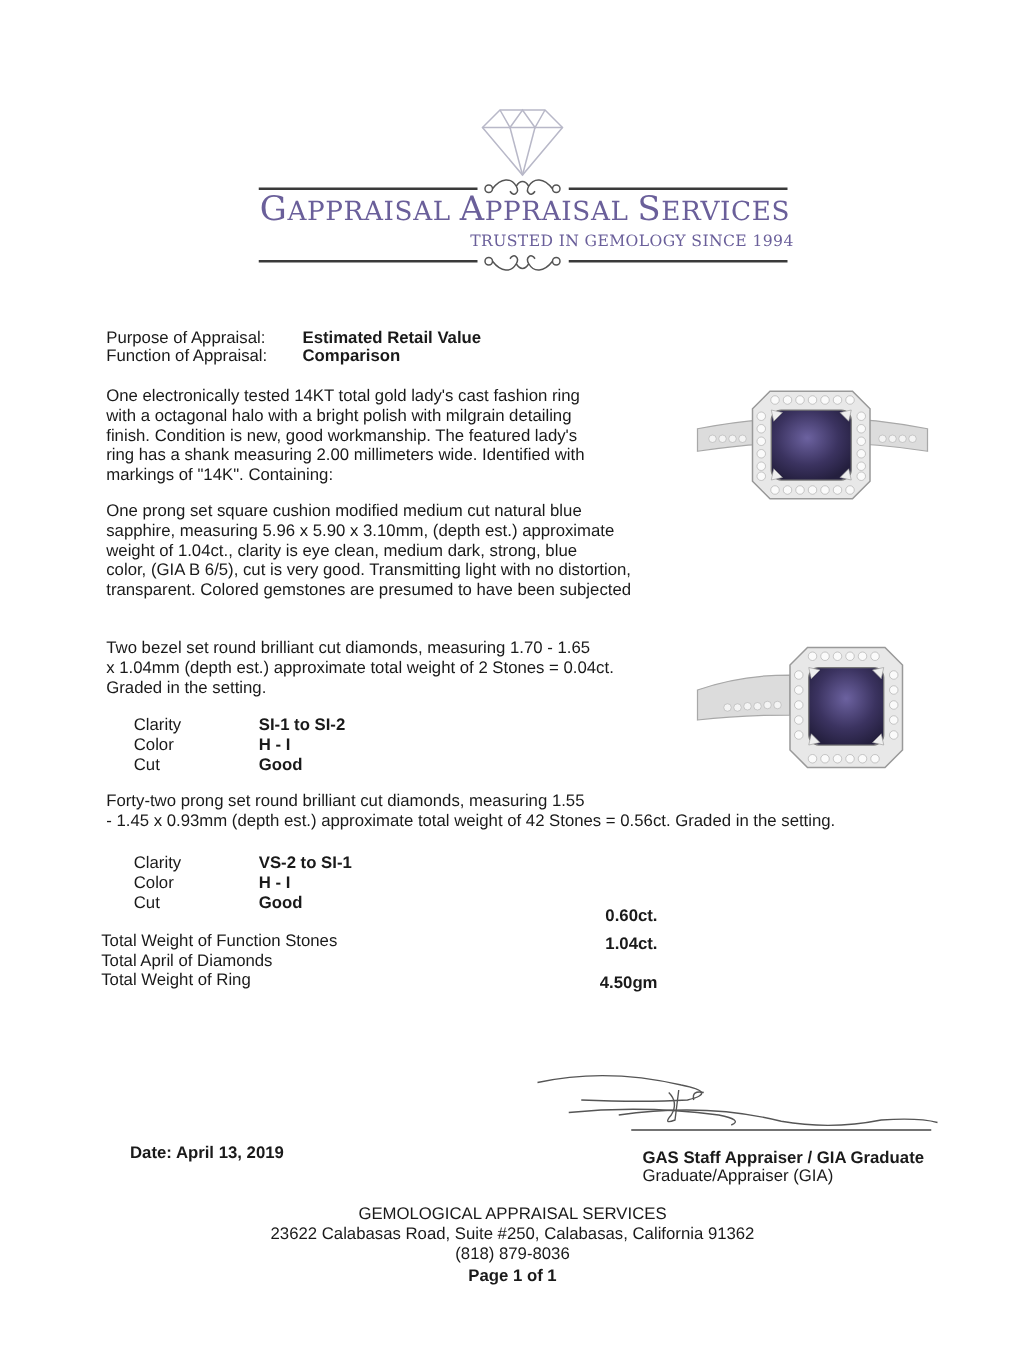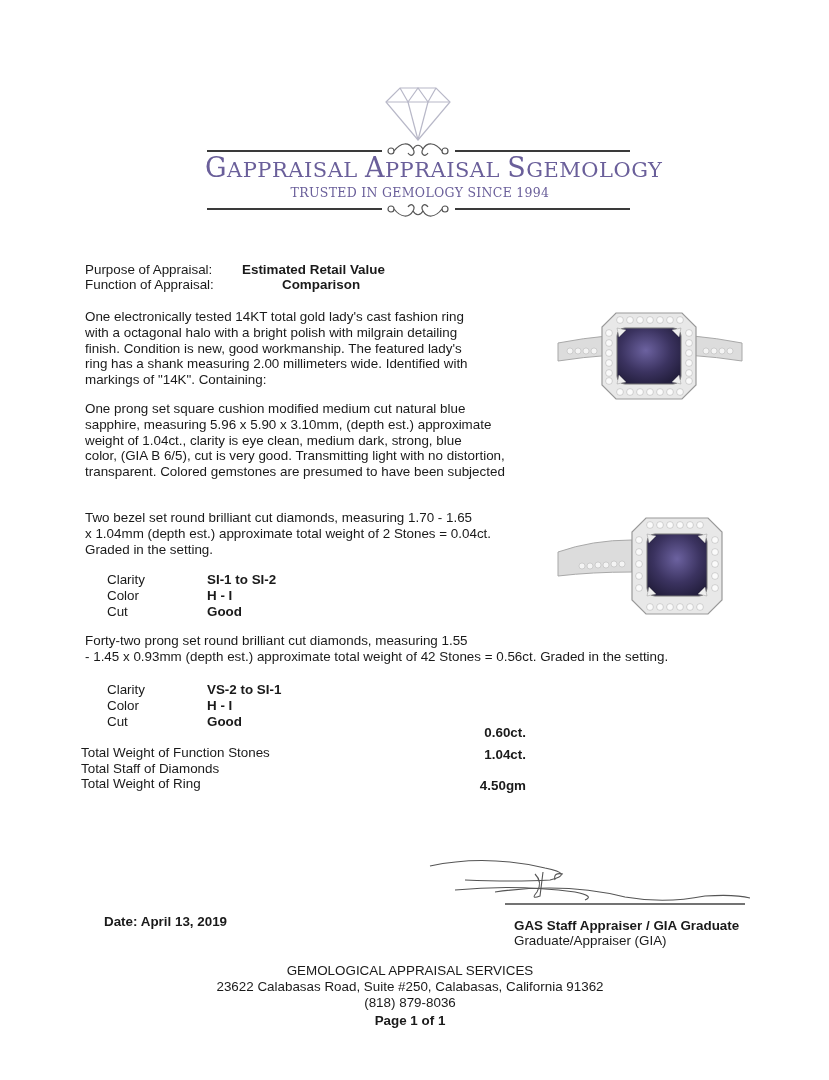--- a/index.html
+++ b/index.html
@@ -7,21 +7,21 @@
          font-family: "Liberation Sans", sans-serif; color: #1a1a1a; }
   .abs { position: absolute; }
 
   
   .logo-diamond { left: 378px; top: 84px; width: 80px; height: 60px; }
   .logo-rule { height: 2px; background: #3a3a3a; }
   .logo-title { left: 205px; top: 152px; width: 430px; text-align: center;
                 font-family: "DejaVu Serif", serif; color: #6a5f9a;
                 font-size: 27px; letter-spacing: 0.5px; white-space: nowrap; }
   .logo-title .sc { font-size: 21px; }
-  .logo-sub { left: 205px; top: 185px; width: 430px; text-align: center;
+  .logo-sub { left: 205px; top: 185px; width: 430px; text-align: right;
               font-family: "DejaVu Serif", serif; color: #6a5f9a;
               font-size: 12.5px; letter-spacing: 0.3px; white-space: nowrap; }
   .flourish { width: 70px; height: 22px; }
   .b { font-weight: bold; }
   .lbl { position: absolute; font-size: 13.4px; line-height: 15.6px; }
   .para { position: absolute; left: 85px; font-size: 13.4px; line-height: 15.8px; white-space: nowrap; }
   .row { position: absolute; font-size: 13.4px; line-height: 15.6px; white-space: nowrap; }
 
   
   .ring { position: absolute; }
@@ -49,40 +49,40 @@
     <circle cx="8" cy="11" r="3"></circle>
     <path d="M11,11 C18,2 26,2 30,9 C33,14 28,18 25,13"></path>
     <path d="M59,11 C52,2 44,2 40,9 C37,14 42,18 45,13"></path>
     <circle cx="62" cy="11" r="3"></circle>
     <path d="M30,9 C33,4 37,4 40,9"></path>
   </g>
 </svg>
 <div class="abs logo-rule" style="left:455px; top:150px; width:175px;"></div>
 
 <div class="abs logo-title">
-  <span>G</span><span class="sc">APPRAISAL </span><span>A</span><span class="sc">PPRAISAL </span><span>S</span><span class="sc">GEMOLOGY</span>
+  <span>G</span><span class="sc">APPRAISAL </span><span>A</span><span class="sc">PPRAISAL </span><span>S</span><span class="sc">ERVICES</span>
 </div>
 <div class="abs logo-sub">TRUSTED IN GEMOLOGY SINCE 1994</div>
 
 <div class="abs logo-rule" style="left:207px; top:208px; width:175px;"></div>
 <svg class="abs flourish" style="left:383px; top:198px;" viewBox="0 0 70 22">
   <g fill="none" stroke="#555" stroke-width="1.2">
     <circle cx="8" cy="11" r="3"></circle>
     <path d="M11,11 C18,20 26,20 30,13 C33,8 28,4 25,9"></path>
     <path d="M59,11 C52,20 44,20 40,13 C37,8 42,4 45,9"></path>
     <circle cx="62" cy="11" r="3"></circle>
     <path d="M30,13 C33,18 37,18 40,13"></path>
   </g>
 </svg>
 <div class="abs logo-rule" style="left:455px; top:208px; width:175px;"></div>
 
 <div class="lbl" style="left:85px; top:262px;">Purpose of Appraisal:</div>
 <div class="lbl b" style="left:242px; top:262px;">Estimated Retail Value</div>
 <div class="lbl" style="left:85px; top:277px;">Function of Appraisal:</div>
-<div class="lbl b" style="left:242px; top:277px;margin-left:40px;">Comparison</div>
+<div class="lbl b" style="left:242px; top:277px;">Comparison</div>
 
 <div class="para" style="top:309px;">
   <div>One electronically tested 14KT total gold lady's cast fashion ring</div>
   <div>with a octagonal halo with a bright polish with milgrain detailing</div>
   <div>finish. Condition is new, good workmanship. The featured lady's</div>
   <div>ring has a shank measuring 2.00 millimeters wide. Identified with</div>
   <div>markings of "14K".  Containing:</div>
 </div>
 
 <div class="para" style="top:401px;">
@@ -118,21 +118,21 @@
   <div class="row b" style="left:207px; top:682px;">VS-2 to SI-1</div>
   <div class="row" style="left:107px; top:698px;">Color</div>
   <div class="row b" style="left:207px; top:698px;">H - I</div>
   <div class="row" style="left:107px; top:714px;">Cut</div>
   <div class="row b" style="left:207px; top:714px;">Good</div>
 </div>
 
 <div>
   <div class="row" style="left:81px; top:745px;">Total Weight of Function Stones</div>
   <div class="row b" style="left:460px; width:66px; text-align:right; top:747px;">1.04ct.</div>
-  <div class="row" style="left:81px; top:761px;">Total Staff of Diamonds</div>
+  <div class="row" style="left:81px; top:761px;">Total April of Diamonds</div>
   <div class="row b" style="left:460px; width:66px; text-align:right; top:725px;">0.60ct.</div>
   <div class="row" style="left:81px; top:776px;">Total Weight of Ring</div>
   <div class="row b" style="left:460px; width:66px; text-align:right; top:778px;">4.50gm</div>
 </div>
 
 <svg class="ring" style="left:550px; top:305px;" width="200" height="100" viewBox="0 0 200 100">
   <defs>
     <radialGradient id="stone1" cx="45%" cy="40%" r="65%">
       <stop offset="0%" stop-color="#6c62a0"></stop>
       <stop offset="60%" stop-color="#3b3360"></stop>

